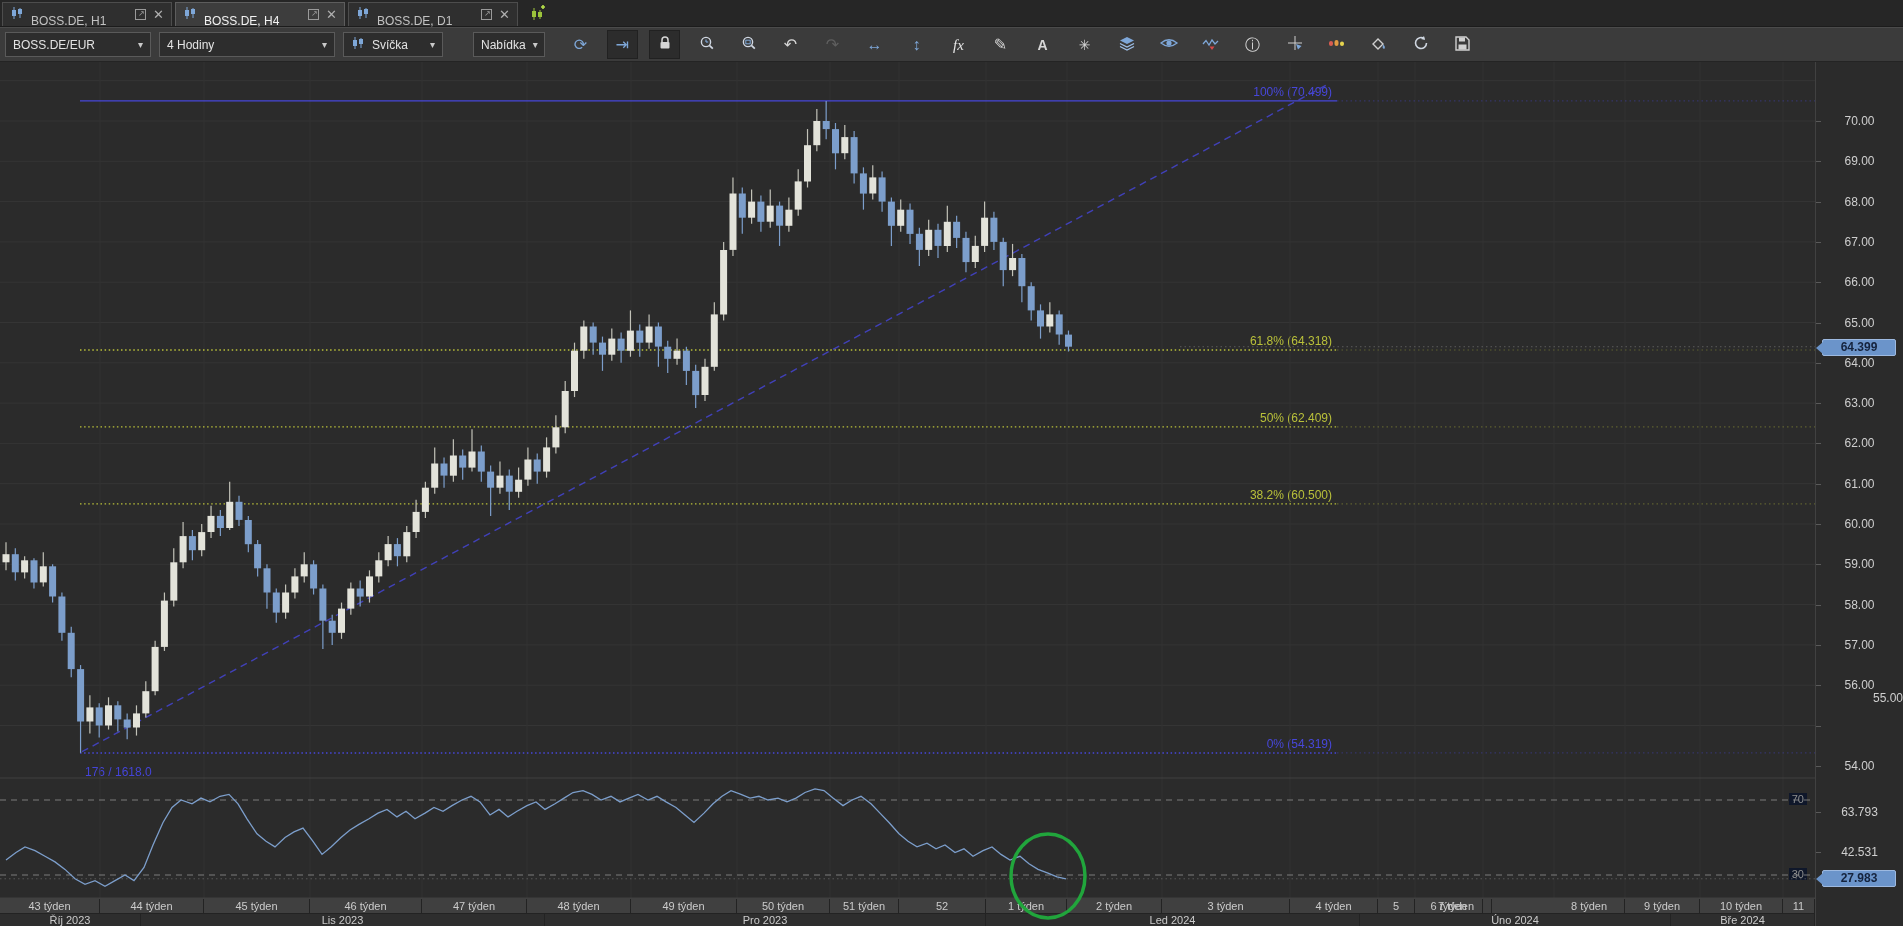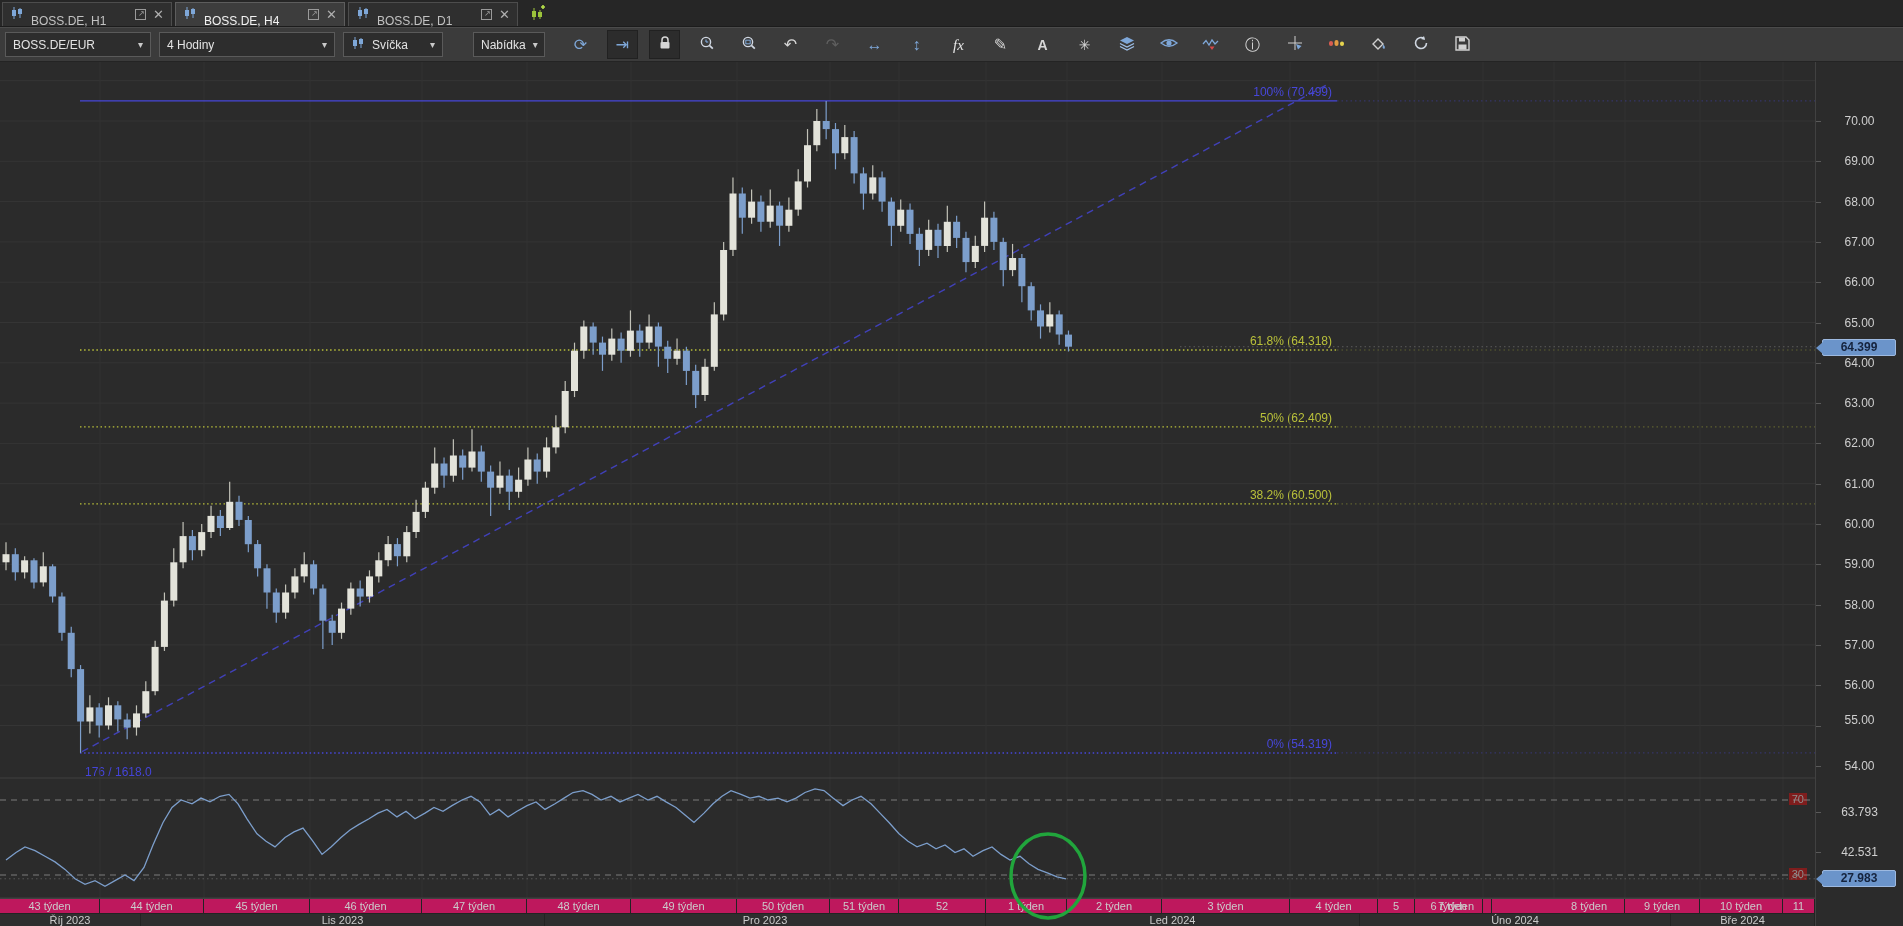--- a/index.html
+++ b/index.html
@@ -27,35 +27,35 @@
   .tbtn.pressed { background:#2c2c2c; border:1px solid #212121; }
   .tbtn.first { margin-left:12px; }
   .char-ic { font-size:16px; line-height:16px; }
 
   
   .chartwrap { position:absolute; top:62px; left:0; width:1903px; height:864px; background:#2b2b2b; }
   svg.plot { position:absolute; top:0; left:0; z-index:5; pointer-events:none; }
 
   
   .taxis { position:absolute; left:0; bottom:0; width:1815px; height:28px; z-index:2; }
-  .wrow { position:absolute; left:0; top:0; width:1815px; height:15px; background:#be185d; border-top:1px solid #404040; }
+  .wrow { position:absolute; left:0; top:0; width:1815px; height:15px; background:#404040; border-top:1px solid #404040; }
   .mrow { position:absolute; left:0; top:15px; width:1815px; height:13px; background:#2e2e2e; border-top:1px solid #232323; }
   .tcell { position:absolute; top:0; height:100%; border-right:1px solid #232323; color:#cbcbcb; font-size:11px;
     display:flex; align-items:center; justify-content:center; overflow:hidden; white-space:nowrap; }
 
   
   .paxis { position:absolute; top:0; right:0; width:88px; height:864px; background:#2b2b2b; border-left:1px solid #414141; z-index:3; }
   .plabel { position:absolute; left:0; width:100%; height:14px; text-align:center; color:#cfcfcf; font-size:12px; }
   .ptick { position:absolute; left:0; width:5px; height:1px; background:#5a5a5a; }
   .pbadge { position:absolute; left:6px; width:74px; height:17px; background:#6b94ca; border:1px solid #9db9e0;
     border-radius:2px; color:#15233d; font-weight:bold; text-align:center; line-height:15px; font-size:12px; }
   .pbadge::before { content:""; position:absolute; left:-7px; top:1.5px; border:6px solid transparent; border-right:7px solid #6b94ca; border-left:none; }
 
   
-  .rsilvl { position:absolute; color:#8f8f8f; font-size:11px; background:#7f1d1d; padding:0 3px; z-index:4; }
+  .rsilvl { position:absolute; color:#8f8f8f; font-size:11px; background:#0f172a; padding:0 3px; z-index:4; }
 
   
   .fiblabel { position:absolute; width:180px; text-align:right; font-size:12px; z-index:4; }
   .fibinfo { position:absolute; font-size:12px; color:#4444d8; z-index:4; white-space:nowrap; }
 </style>
 </head>
 <body>
 
 <div class="tabbar">
     <div class="tab">
@@ -294,21 +294,21 @@
       <div class="plabel" style="top: 455px;">60.00</div>
       <div class="ptick" style="top: 462px;"></div>
       <div class="plabel" style="top: 495.3px;">59.00</div>
       <div class="ptick" style="top: 502.3px;"></div>
       <div class="plabel" style="top: 535.6px;">58.00</div>
       <div class="ptick" style="top: 542.6px;"></div>
       <div class="plabel" style="top: 575.9px;">57.00</div>
       <div class="ptick" style="top: 582.9px;"></div>
       <div class="plabel" style="top: 616.2px;">56.00</div>
       <div class="ptick" style="top: 623.2px;"></div>
-      <div class="plabel" style="top: 651px;">55.00</div>
+      <div class="plabel" style="top: 629px; text-align: right;">55.00</div>
       <div class="ptick" style="top: 663.5px;"></div>
       <div class="plabel" style="top: 696.8px;">54.00</div>
       <div class="ptick" style="top: 703.8px;"></div>
       <div class="plabel" style="top: 742.638px;">63.793</div>
       <div class="ptick" style="top: 749.638px;"></div>
       <div class="plabel" style="top: 782.504px;">42.531</div>
       <div class="ptick" style="top: 789.504px;"></div>
     </div>
 
   <div class="fibinfo" style="left:85px; top:703px;">176 / 1618.0</div>

